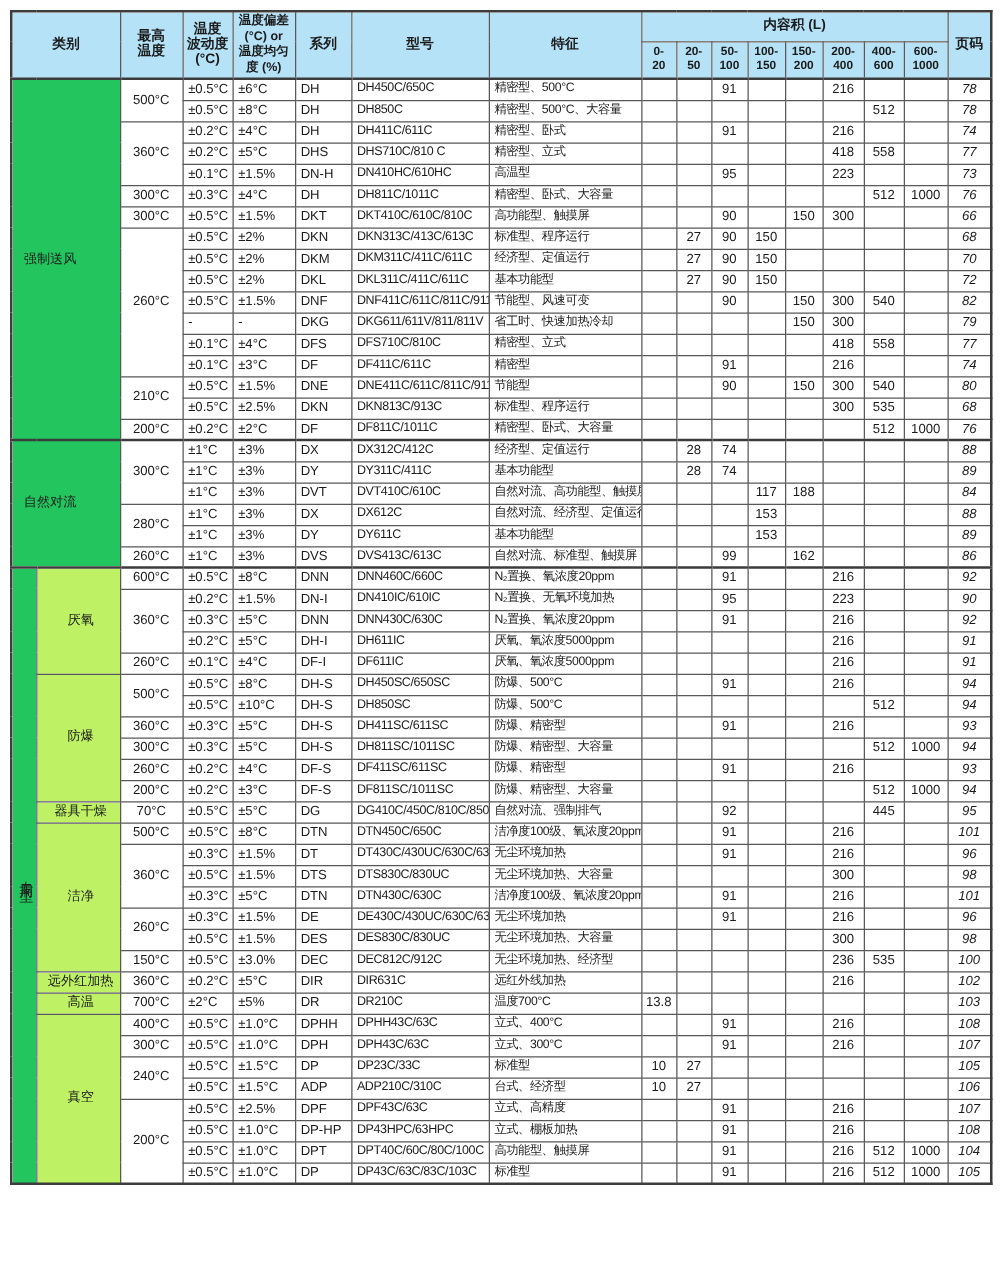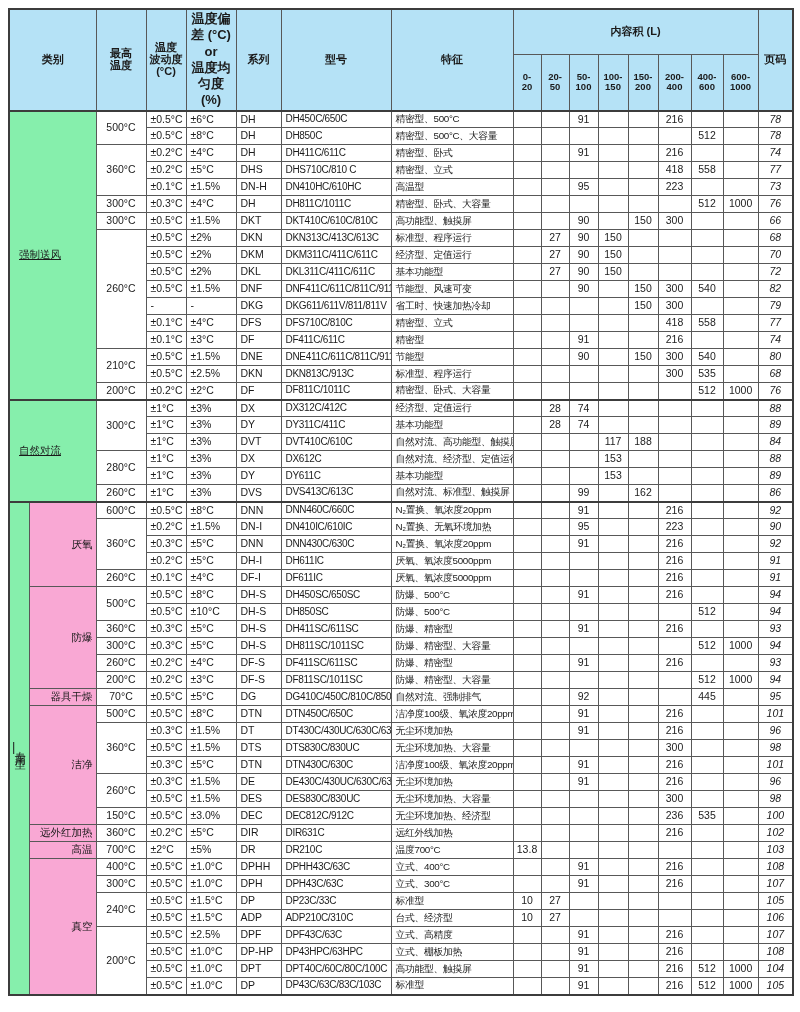--- a/index.html
+++ b/index.html
@@ -2,27 +2,27 @@
 <html><head>
 <meta charset="utf-8">
 <style>
   html,body{margin:0;padding:0;background:#ffffff;width:800px;height:1012px;overflow:hidden;
     font-family:"Liberation Sans","DejaVu Sans",sans-serif;}
   table{border-collapse:collapse;table-layout:fixed;width:784px;margin:8px;border:2px solid #3c3c3c;}
   th,td{border:1px solid #585858;color:#1b1b1b;overflow:hidden;box-sizing:border-box;
     padding:0 3px;font-size:10.5px;line-height:1.08;height:17px;}
   thead th{background:#b5e2f6;font-weight:bold;font-size:11px;white-space:pre-line;
     text-align:center;vertical-align:middle;padding:1px 1px;}
-  th.small-h{font-size:13px;line-height:1.25;text-align:center;}
+  th.small-h{font-size:10px;line-height:1.25;text-align:center;}
   th.cap-h{font-size:9.5px;line-height:1.1;}
   th.group-h{height:20px;font-size:11px;}
-  td.cat{background:#86efac;text-align:left;padding-left:9px;vertical-align:middle;text-decoration:underline;}
+  td.cat{background:#22c55e;text-align:left;padding-left:9px;vertical-align:middle;}
   td.cat.vertical{writing-mode:vertical-rl;text-orientation:upright;text-align:center;
     padding:0;letter-spacing:4px;font-size:11px;}
-  td.subcat{background:#f9a8d4;text-align:right;padding-left:7px;vertical-align:middle;}
+  td.subcat{background:#bef264;text-align:center;padding-left:7px;vertical-align:middle;}
   td.temp{text-align:center;margin-top:10px;}
   td.val{text-align:left;padding-left:4px;white-space:nowrap;}
   td.model{font-size:10px;letter-spacing:-0.3px;margin-top:28px;}
   td.features{font-size:9.8px;letter-spacing:-0.3px;margin-top:24px;}
   td.cap{text-align:center;padding:0 1px;}
   td.page{text-align:center;font-style:italic;}
   tr.sec-start td{border-top:2px solid #3c3c3c;}
 </style>
 </head>
 <body>

